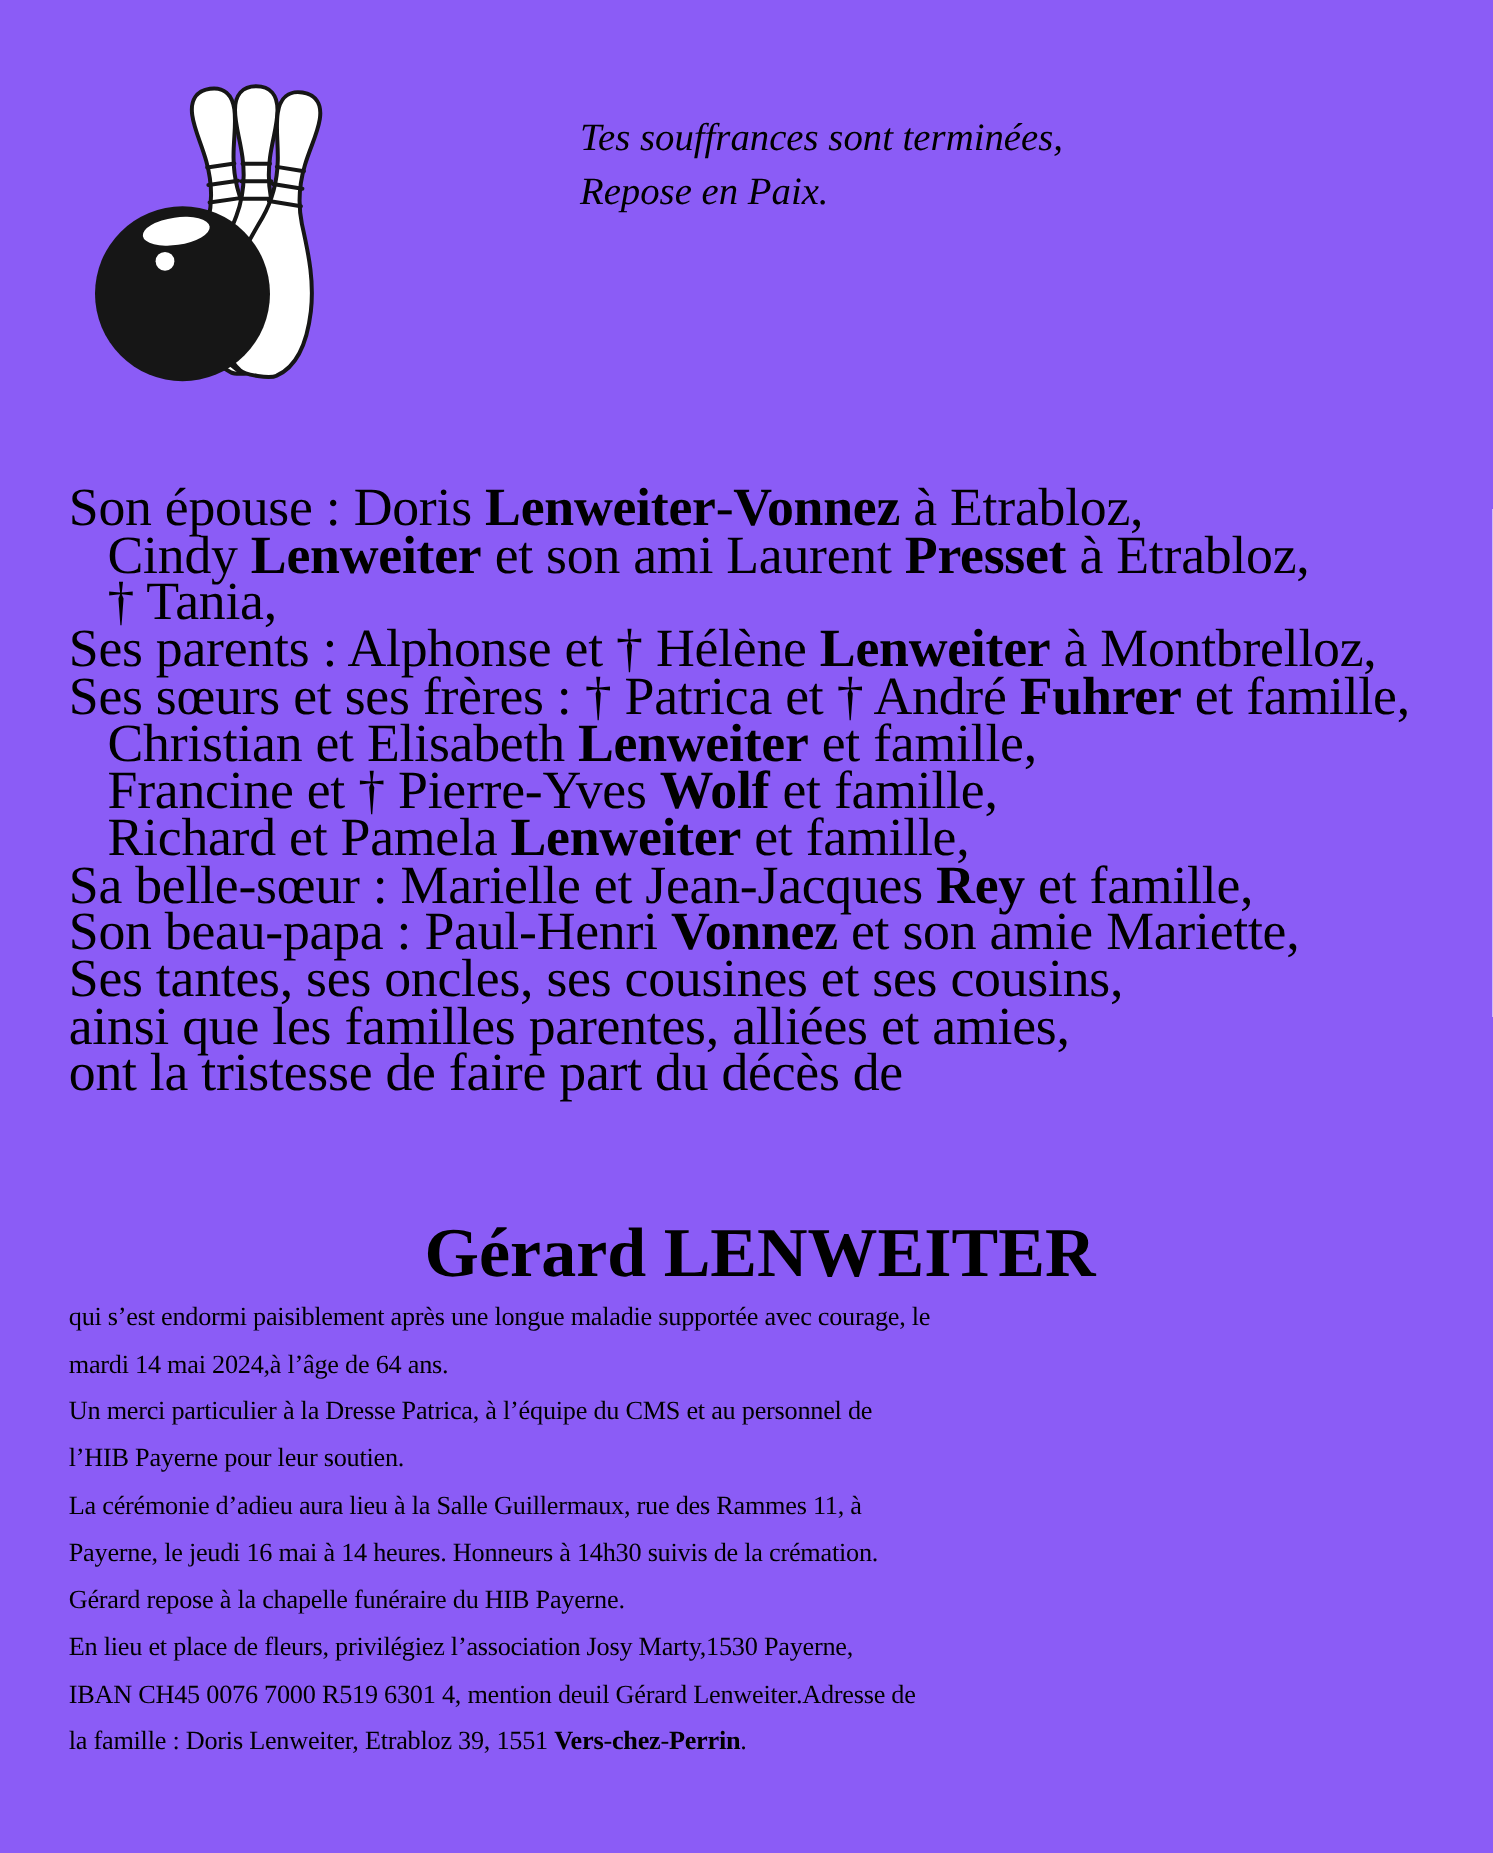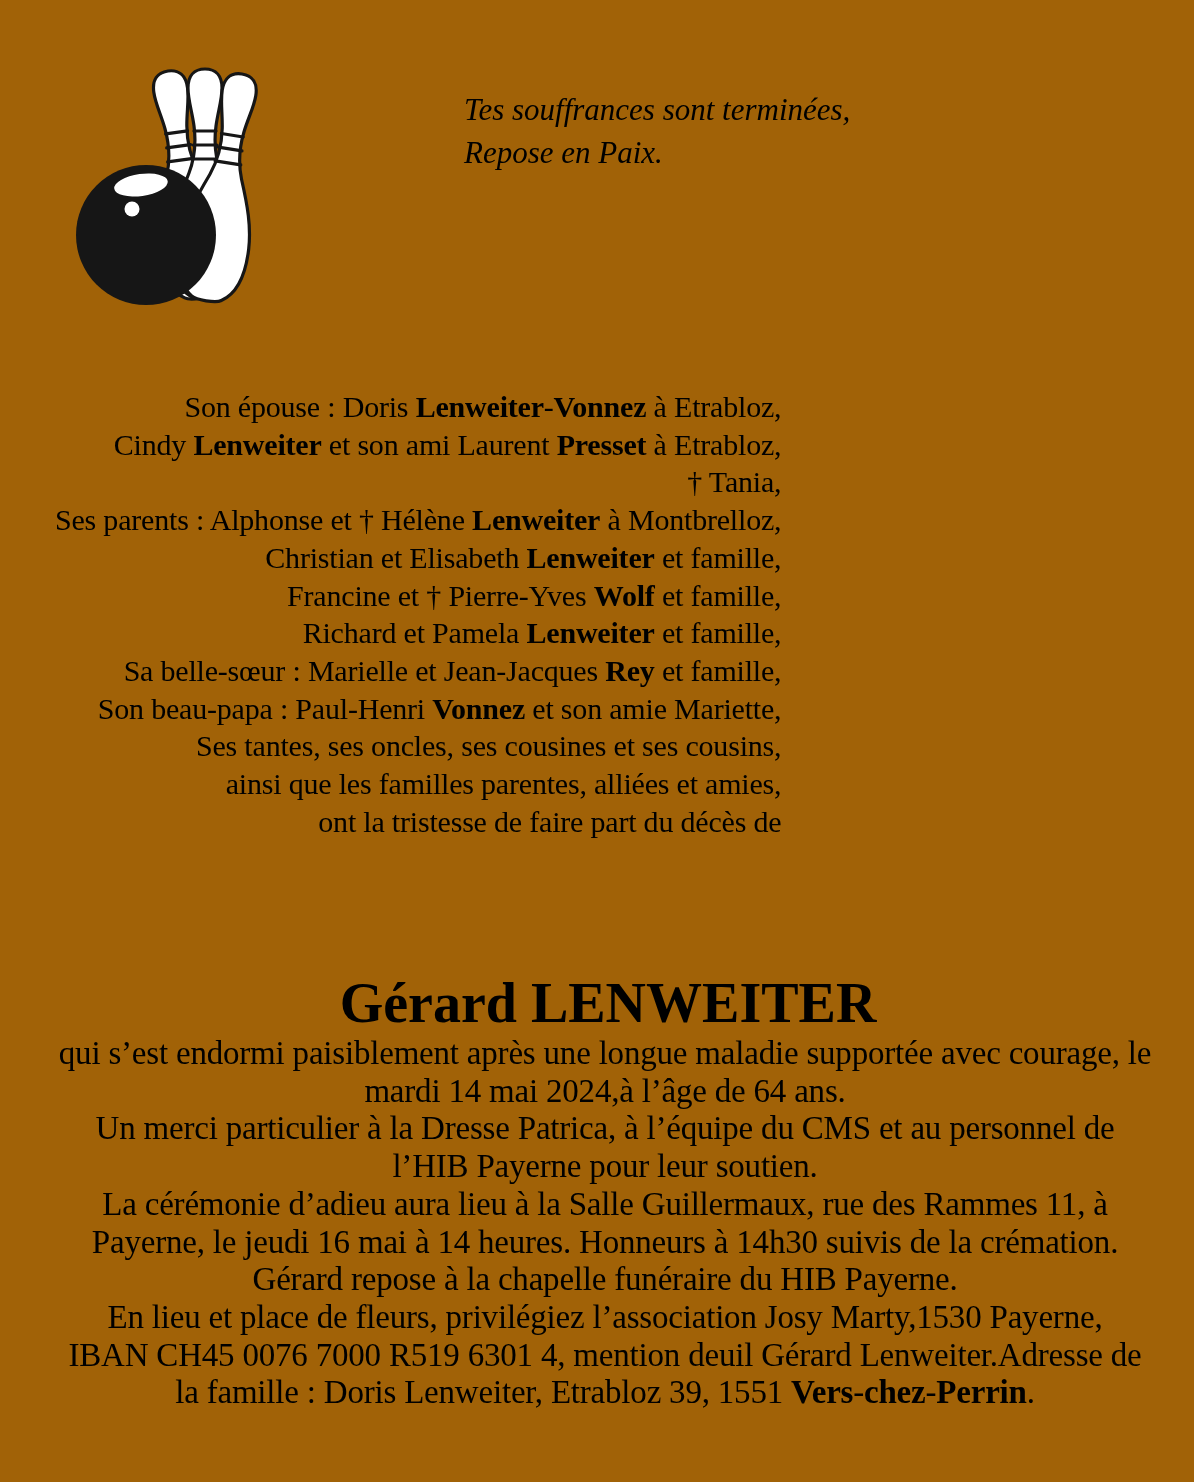--- a/index.html
+++ b/index.html
@@ -1,21 +1,21 @@
 <!DOCTYPE html>
 <html><head>
 <meta charset="utf-8">
 <style>
   * { box-sizing: border-box; }
   html, body { margin: 0; padding: 0; background: #ffffff; }
   .page {
     position: relative;
     width: 1194px;
     height: 1482px;
-    background: #a16207;
+    background: #8b5cf6;
     color: #000000;
     font-family: "Liberation Serif", "DejaVu Serif", serif;
     overflow: hidden;
   }
   .illustration {
     position: absolute;
     left: 75px;
     top: 66px;
     width: 235px;
     height: 250px;
@@ -25,34 +25,32 @@
     left: 464px;
     top: 88px;
     font-style: italic;
     font-size: 31px;
     line-height: 43px;
   }
   .family-block {
     position: absolute;
     left: 55px;
     top: 388px;
-    font-size: 30px;
+    font-size: 43px;
     line-height: 37.7px;
     letter-spacing: -0.2px;
-    text-align: right;
   }
   .body-block {
     position: absolute;
     left: 55px;
     top: 1035px;
-    font-size: 33px;
+    font-size: 21px;
     line-height: 37.7px;
     letter-spacing: -0.2px;
     width: 1100px;
-    text-align: center;
   }
   .line { white-space: pre; }
   .line.indent { padding-left: 31px; }
   .line b { font-weight: 700; }
   .page-title {
     position: absolute;
     left: 0;
     top: 964px;
     width: 100%;
     margin: 11px;
@@ -98,20 +96,21 @@
   <div class="quote">
       <div class="line"><span>Tes souffrances sont terminées,</span></div>
       <div class="line"><span>Repose en Paix.</span></div>
     </div>
 
   <div class="family-block">
       <div class="line"><span>Son épouse : Doris </span><b>Lenweiter</b><span>-</span><b>Vonnez</b><span> à Etrabloz,</span></div>
       <div class="line indent"><span>Cindy </span><b>Lenweiter</b><span> et son ami Laurent </span><b>Presset</b><span> à Etrabloz,</span></div>
       <div class="line indent"><span>† Tania,</span></div>
       <div class="line"><span>Ses parents : Alphonse et † Hélène </span><b>Lenweiter</b><span> à Montbrelloz,</span></div>
+      <div class="line"><span>Ses sœurs et ses frères : † Patrica et † André </span><b>Fuhrer</b><span> et famille,</span></div>
       <div class="line indent"><span>Christian et Elisabeth </span><b>Lenweiter</b><span> et famille,</span></div>
       <div class="line indent"><span>Francine et † Pierre-Yves </span><b>Wolf</b><span> et famille,</span></div>
       <div class="line indent"><span>Richard et Pamela </span><b>Lenweiter</b><span> et famille,</span></div>
       <div class="line"><span>Sa belle-sœur : Marielle et Jean-Jacques </span><b>Rey</b><span> et famille,</span></div>
       <div class="line"><span>Son beau-papa : Paul-Henri </span><b>Vonnez</b><span> et son amie Mariette,</span></div>
       <div class="line"><span>Ses tantes, ses oncles, ses cousines et ses cousins,</span></div>
       <div class="line"><span>ainsi que les familles parentes, alliées et amies,</span></div>
       <div class="line"><span>ont la tristesse de faire part du décès de</span></div>
     </div>
 

